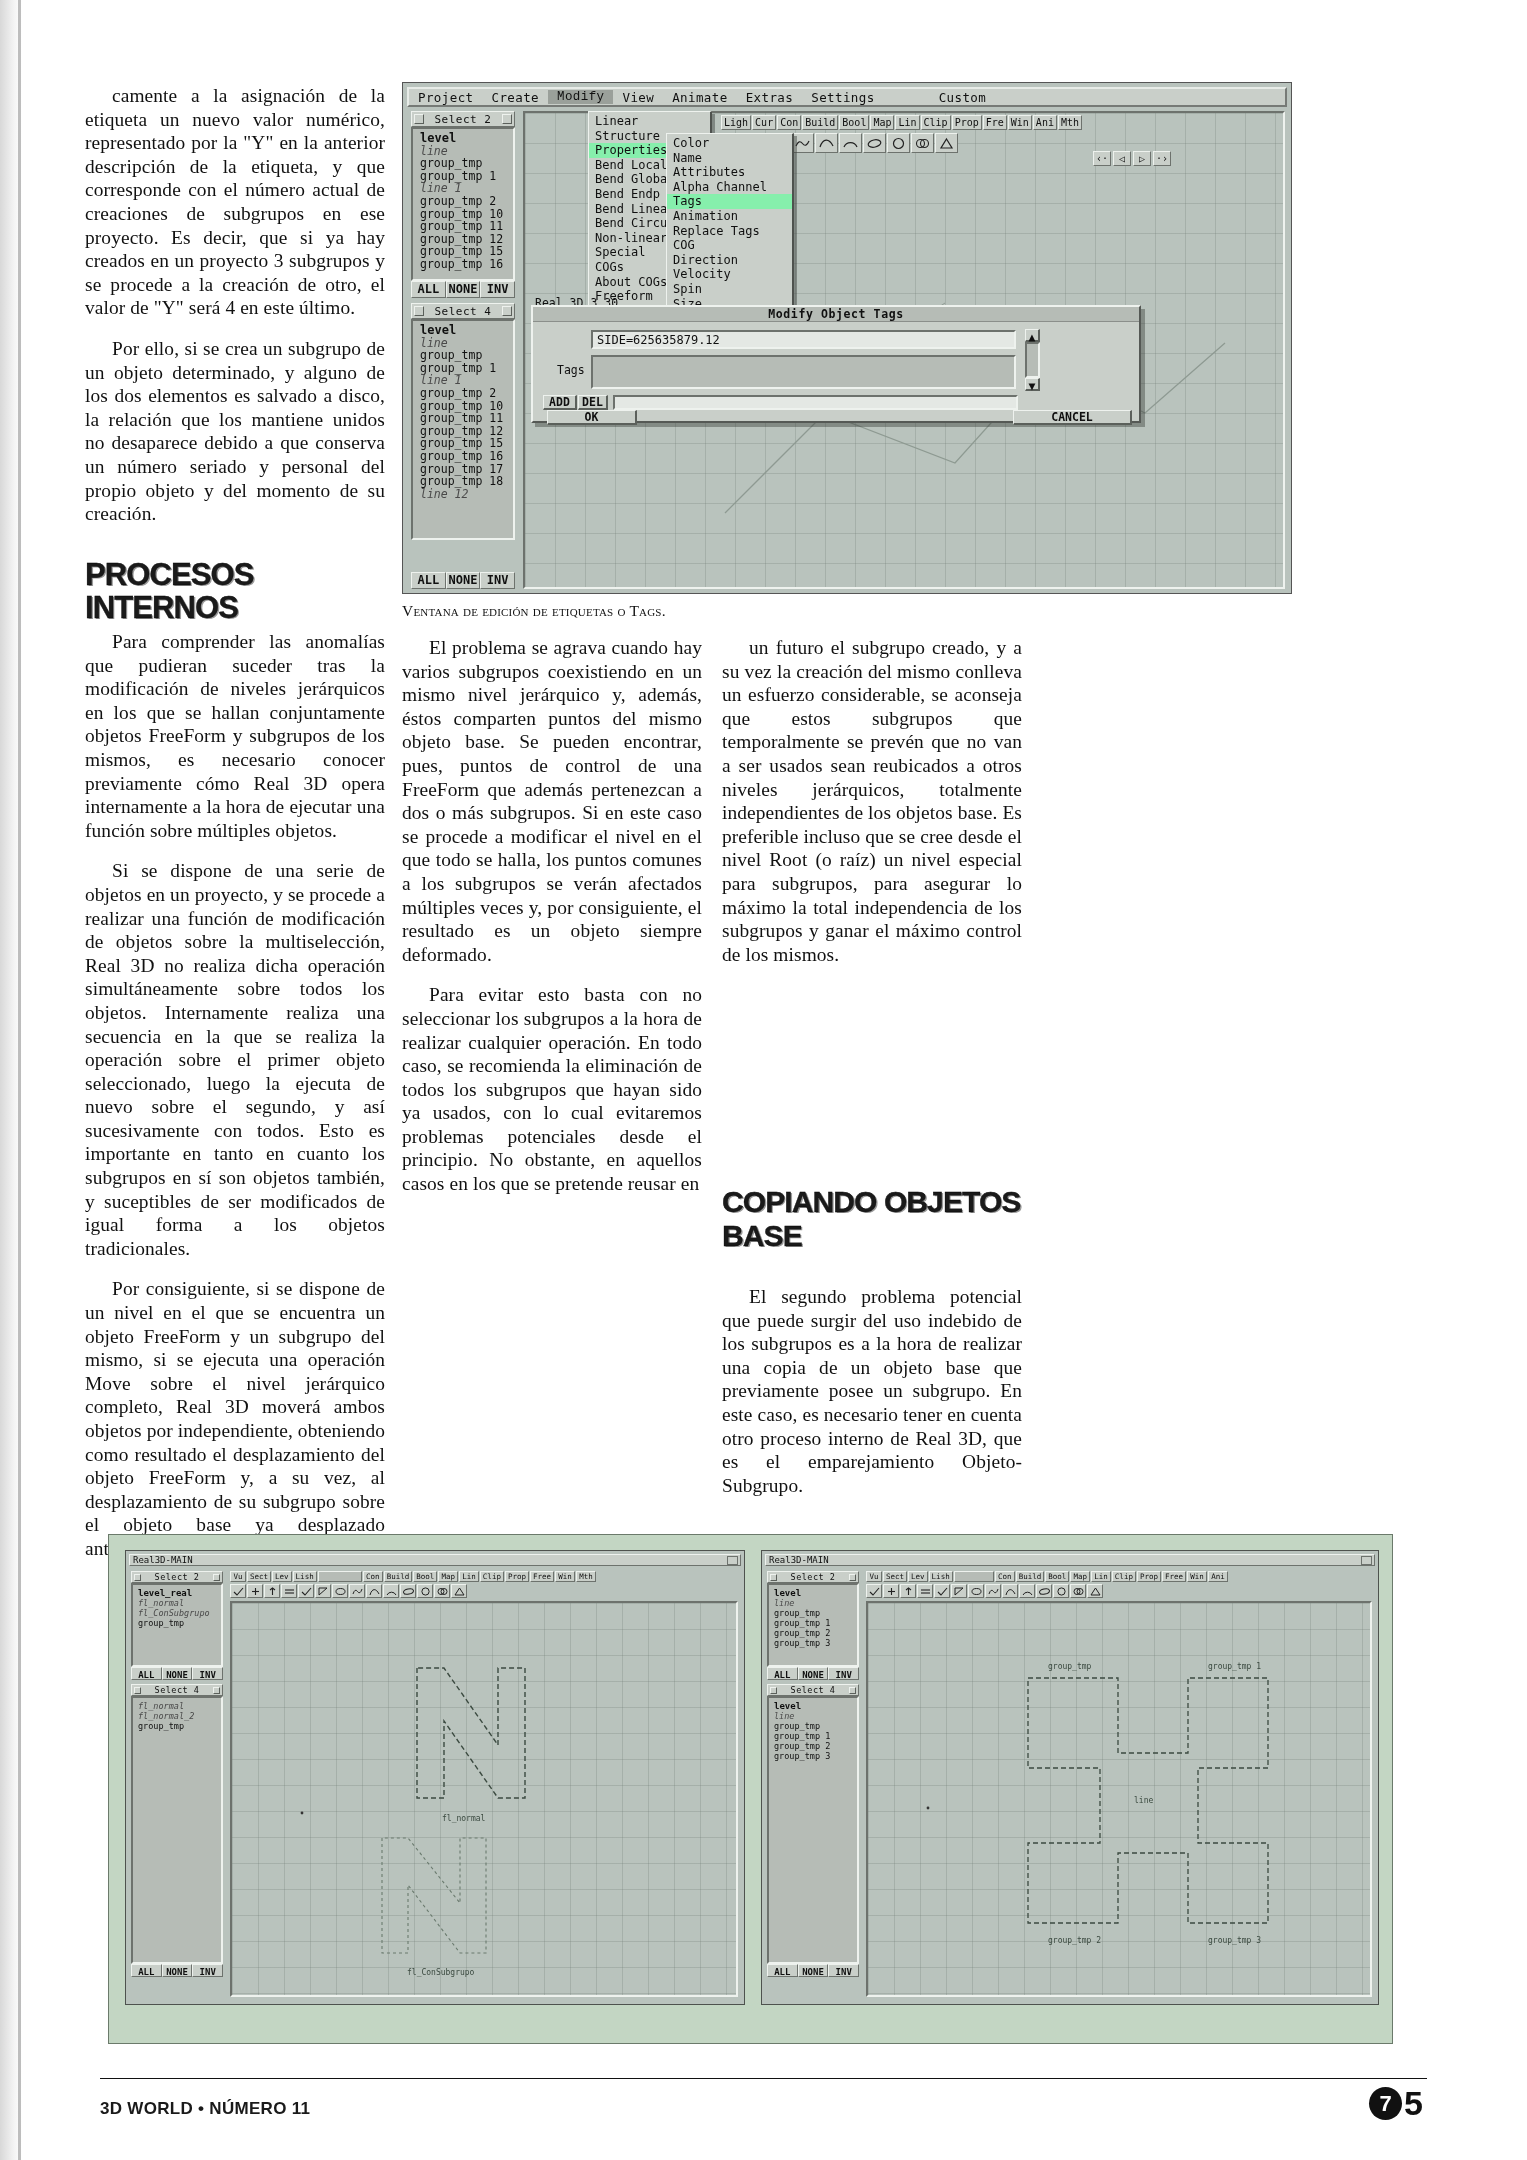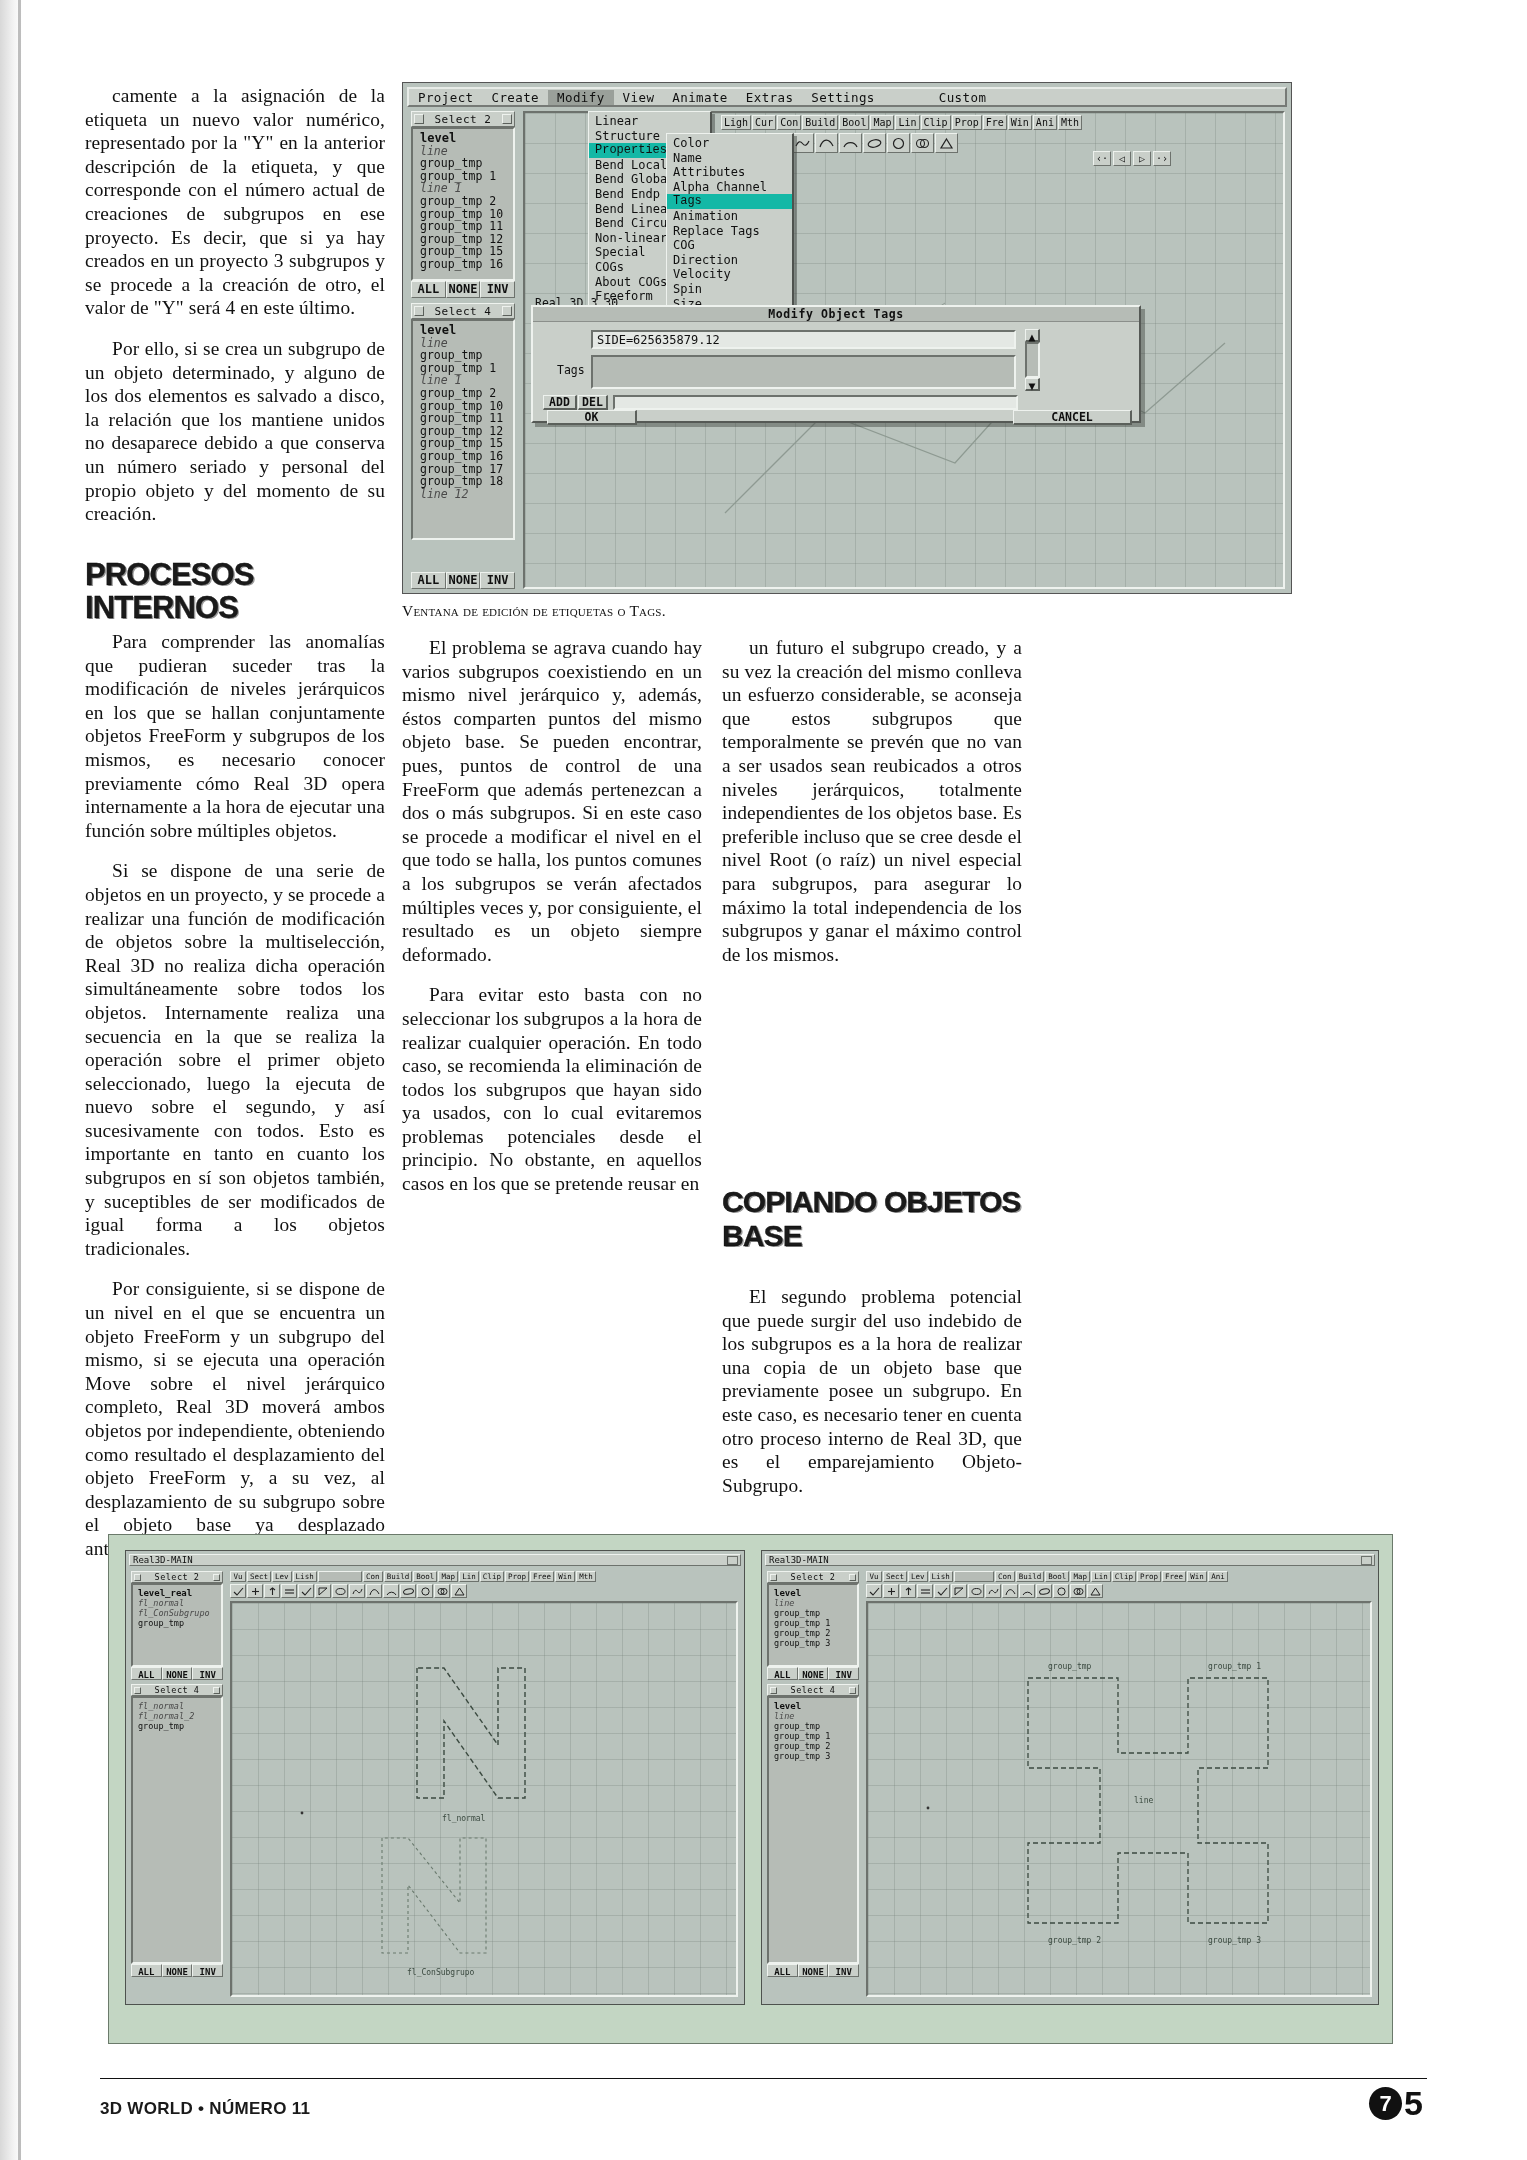--- a/index.html
+++ b/index.html
@@ -80,21 +80,21 @@
 
   .menubar {
     position:absolute; left:4px; top:4px; right:4px; height:20px;
     background:#c9cfc9;
     border-top:2px solid #e8ece8; border-left:2px solid #e8ece8;
     border-right:2px solid #767a76; border-bottom:2px solid #767a76;
     display:flex; align-items:center; gap:0;
     font-size:12.5px; letter-spacing:0.4px;
   }
   .menubar .mi { padding:0 9px; white-space:nowrap; }
-  .menubar .mi.active { background:#9aa09a; }
+  .menubar .mi.active { background:#9aa09a;font-family:Liberation Mono, monospace; }
 
   
   .selpanel { position:absolute; }
   .selhdr {
     height:16px; display:flex; align-items:center;
     background:#c9cfc9;
     border-top:1px solid #eef2ee; border-left:1px solid #eef2ee;
     border-right:1px solid #6d726d; border-bottom:1px solid #6d726d;
     font-size:11px; padding:0 2px; gap:3px;
   }
@@ -125,21 +125,21 @@
 
   
   .dd {
     position:absolute; background:#c9cfc9;
     border-top:1px solid #eef2ee; border-left:1px solid #eef2ee;
     border-right:2px solid #4e524e; border-bottom:2px solid #4e524e;
     box-shadow:3px 3px 0 rgba(60,64,60,.45);
     font-size:12px; line-height:14.6px; padding:2px 0;
   }
   .dd .it { padding:0 7px 0 6px; white-space:nowrap; }
-  .dd .it.hl { background:#14b8a6;font-family:Liberation Mono, monospace; }
+  .dd .it.hl { background:#86efac; }
   .dd .sep { height:1px; background:#7a7e7a; margin:3px 6px; }
 
   
   .toolrow { position:absolute; display:flex; gap:1px; }
   .tbtn {
     min-width:24px; height:15px; font-size:10px; text-align:center;
     line-height:13px;
     background:#c9cfc9;
     border-top:1px solid #eef2ee; border-left:1px solid #eef2ee;
     border-right:1px solid #6d726d; border-bottom:1px solid #6d726d;

